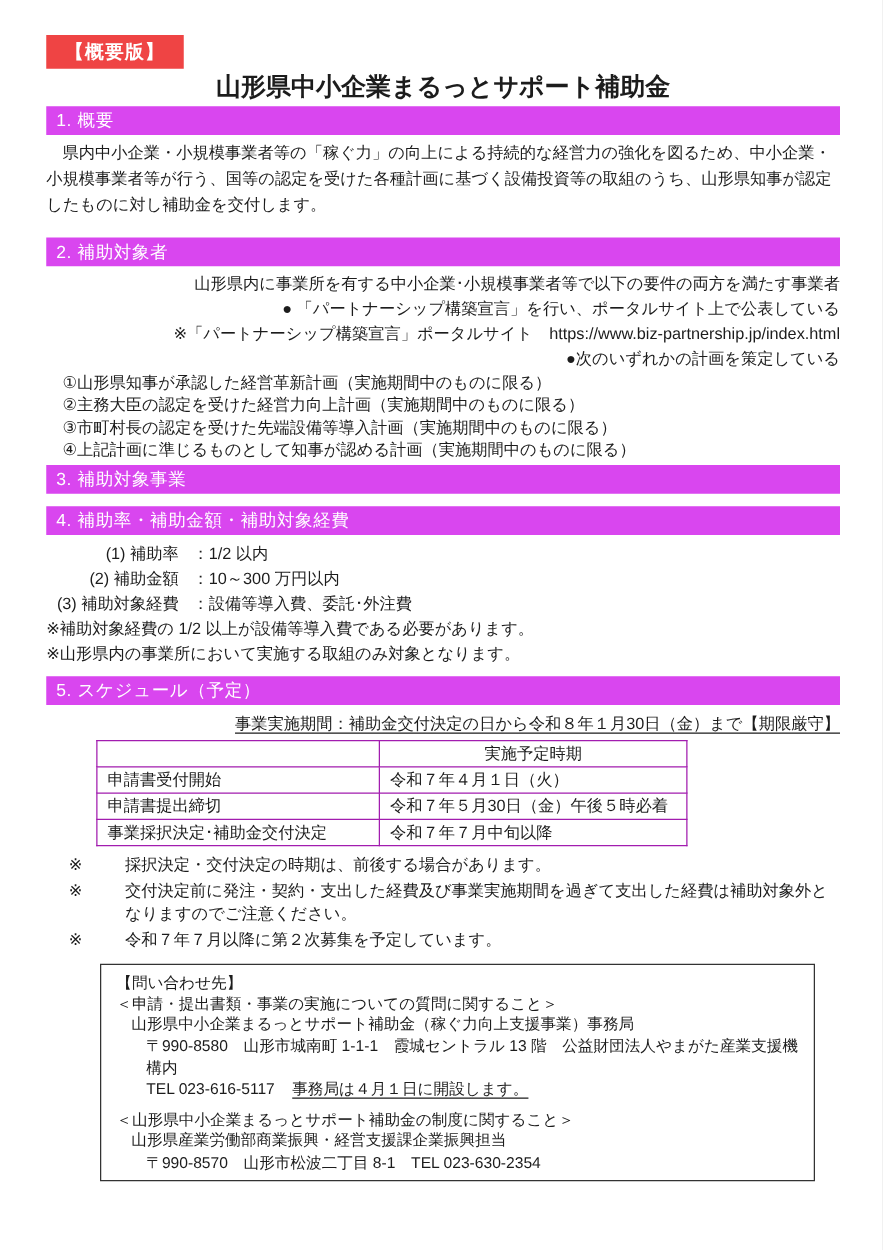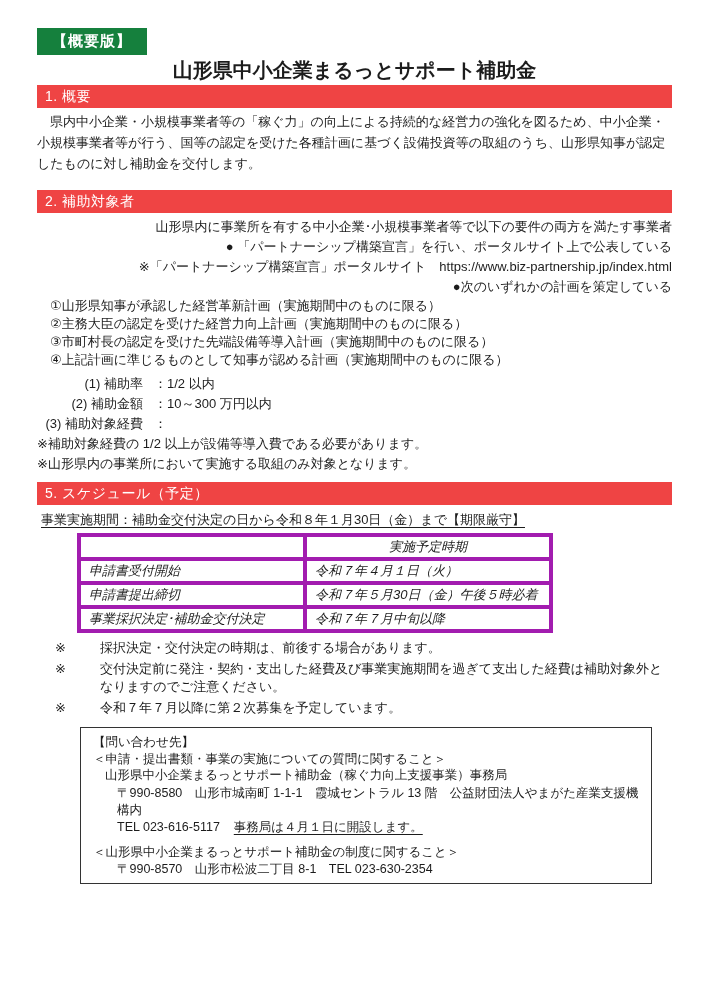--- a/index.html
+++ b/index.html
@@ -9,30 +9,30 @@
     width: 706px; height: 1000px;
     margin: 0 auto;
     background: #ffffff;
     font-family: "Liberation Sans", "DejaVu Sans", sans-serif;
     color: #1c1c1c;
     padding: 28px 34px 8px 37px;
     overflow: hidden;
   }
   .tag-box {
     display: inline-block;
-    background: #15803d;
+    background: #ef4444;
     color: #fff;
     font-size: 15px;
     font-weight: bold;
     padding: 4px 15px;
     letter-spacing: 1px;
   }
   .title { text-align: center; font-weight: bold; font-size: 20px; line-height: 26px; margin-top: 2px; }
   .section-bar {
-    background: #ef4444;
+    background: #d946ef;
     color: #ffffff;
     font-size: 14px;
     height: 23px;
     line-height: 23px;
     padding-left: 8px;
     letter-spacing: 0.5px;
   }
   .bar1 { margin-top: 2px; }
   .bar2 { margin-top: 16px; }
   .bar3 { margin-top: 3px; }
@@ -44,34 +44,33 @@
   .s2-wrap { margin-top: 4px; }
   .s2-note { padding-left: 18px; }
   .s2-item { font-size: 13px; line-height: 18px; padding-left: 13px; }
   .s3-body { font-size: 13px; line-height: 21px; margin-top: 4px; text-indent: 1em; }
   .uline { text-decoration: underline; text-underline-offset: 3px; }
   .s4-wrap { margin-top: 5px; }
   .s4-row { display: flex; font-size: 13px; line-height: 20px; text-align: right; }
   .s4-label { width: 106px; }
   .s4-colon { width: 24px; }
   .s4-note { font-size: 13px; line-height: 20px; }
-  .s5-period { font-size: 13px; line-height: 18px; margin-top: 6px; margin-left: 4px; }
+  .s5-period { font-size: 13px; line-height: 18px; margin-top: 6px; margin-left: 15px; text-align: right; }
   .sched-table {
     border-collapse: collapse;
     margin: 4px 0 0 40px;
     font-size: 13px;
   }
   .sched-table td, .sched-table th {
-    border: 4px solid #a21caf;
+    border: 1px solid #a21caf;
     padding: 1px 8px;
     height: 18px;
     font-weight: normal;
     text-align: left;
     white-space: nowrap;
-    font-style: italic;
   }
   .sched-table .col-item { width: 226px; }
   .sched-table .col-time { width: 246px; }
   .sched-table th.col-time { text-align: center; }
   .notes { margin-top: 6px; }
   .note-row { display: flex; font-size: 13px; line-height: 18px; margin-top: 3px; padding-left: 18px; }
   .note-marker { width: 30px; flex: none; }
   .note-text { flex: 1; margin-left: 15px; }
   .contact-box {
     margin: 10px 0 0 43px;
@@ -107,36 +106,39 @@
     <div class="s2-line">● 「パートナーシップ構築宣言」を行い、ポータルサイト上で公表している</div>
     <div class="s2-line s2-note">※「パートナーシップ構築宣言」ポータルサイト　https://www.biz-partnership.jp/index.html</div>
     <div class="s2-line">●次のいずれかの計画を策定している</div>
     <div class="s2-item">①山形県知事が承認した経営革新計画（実施期間中のものに限る）</div>
     <div class="s2-item">②主務大臣の認定を受けた経営力向上計画（実施期間中のものに限る）</div>
     <div class="s2-item">③市町村長の認定を受けた先端設備等導入計画（実施期間中のものに限る）</div>
     <div class="s2-item">④上記計画に準じるものとして知事が認める計画（実施期間中のものに限る）</div>
   </div>
 
   
-
-  
+  <div class="section-bar bar3">3. 補助対象事業</div>
+
+  
+  <div class="section-bar bar4">4. 補助率・補助金額・補助対象経費</div>
   <div class="s4-wrap">
     <div class="s4-row">
       <span class="s4-label">(1) 補助率</span>
       <span class="s4-colon">：</span>
       <span>1/2 以内</span>
     </div>
     <div class="s4-row">
       <span class="s4-label">(2) 補助金額</span>
       <span class="s4-colon">：</span>
       <span>10～300 万円以内</span>
     </div>
     <div class="s4-row">
       <span class="s4-label">(3) 補助対象経費</span>
       <span class="s4-colon">：</span>
+      <span>設備等導入費、委託･外注費</span>
     </div>
     <div class="s4-note">※補助対象経費の 1/2 以上が設備等導入費である必要があります。</div>
     <div class="s4-note">※山形県内の事業所において実施する取組のみ対象となります。</div>
   </div>
 
   
   <div class="section-bar bar5">5. スケジュール（予定）</div>
   <div class="s5-period uline">事業実施期間：補助金交付決定の日から令和８年１月30日（金）まで【期限厳守】</div>
 
   <table class="sched-table">
@@ -181,17 +183,18 @@
     <div>＜申請・提出書類・事業の実施についての質問に関すること＞</div>
     <div class="cb-ind1">山形県中小企業まるっとサポート補助金（稼ぐ力向上支援事業）事務局</div>
     <div class="cb-ind2">〒990-8580　山形市城南町 1-1-1　霞城セントラル 13 階　公益財団法人やまがた産業支援機構内</div>
     <div class="cb-ind2">
       <span>TEL 023-616-5117</span>
       <span>&nbsp;&nbsp;</span>
       <span class="uline">事務局は４月１日に開設します。</span>
     </div>
     <div class="cb-gap"></div>
     <div>＜山形県中小企業まるっとサポート補助金の制度に関すること＞</div>
+    <div class="cb-ind1">山形県産業労働部商業振興・経営支援課企業振興担当</div>
     <div class="cb-ind2">〒990-8570　山形市松波二丁目 8-1　TEL 023-630-2354</div>
 
   </div>
 
 </div>
 
 </body></html>

